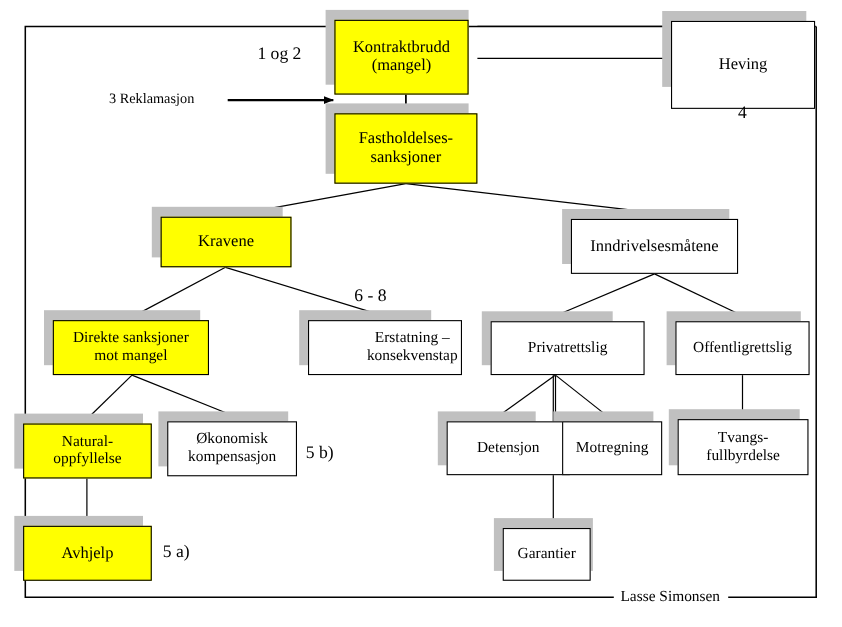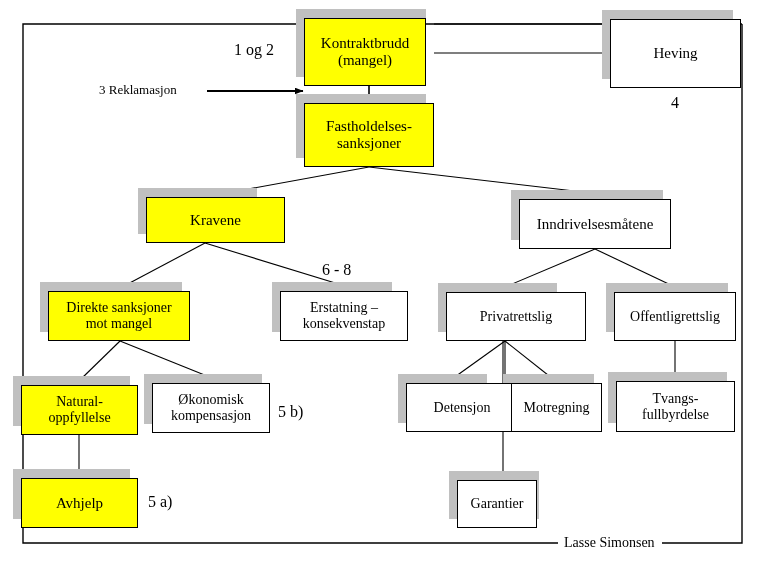--- a/index.html
+++ b/index.html
@@ -118,43 +118,43 @@
   <div class="shadow" style="left:503px; top:374px; width:91px;  height:49px;"></div>
   <div class="shadow" style="left:608px; top:372px; width:119px; height:51px;"></div>
   <div class="shadow" style="left:13px;  top:469px; width:117px; height:50px;"></div>
   <div class="shadow" style="left:449px; top:471px; width:90px;  height:48px;"></div>
 
   <div class="node yellow" style="left:304px; top:18px; width:122px; height:68px; font-size:15px;">
     <span class="node-label">Kontraktbrudd
 (mangel)</span>
   </div>
 
-  <div class="node white" style="left:610px; top:19px; width:131px; height:69px; font-size:15px;">
+  <div class="node white" style="left:610px; top:19px; width:131px; height:80px; font-size:15px;">
     <span class="node-label">Heving</span>
   </div>
 
   <div class="node yellow" style="left:304px; top:103px; width:130px; height:64px; font-size:15px;">
     <span class="node-label">Fastholdelses-
 sanksjoner</span>
   </div>
 
-  <div class="node yellow" style="left:146px; top:197px; width:139px; height:46px; font-size:15px;">
+  <div class="node yellow" style="left:146px; top:197px; width:119px; height:46px; font-size:15px;">
     <span class="node-label">Kravene</span>
   </div>
 
   <div class="node white" style="left:519px; top:199px; width:152px; height:50px; font-size:15px;text-align:right;">
     <span class="node-label">Inndrivelsesmåtene</span>
   </div>
 
   <div class="node yellow" style="left:48px; top:291px; width:142px; height:50px; font-size:14px;">
     <span class="node-label">Direkte sanksjoner
 mot mangel</span>
   </div>
 
-  <div class="node white" style="left:280px; top:291px; width:128px; height:50px; font-size:14px;">
+  <div class="node white" style="left:280px; top:291px; width:140px; height:50px; font-size:14px;justify-content:flex-end;">
     <span class="node-label">Erstatning –
 konsekvenstap</span>
   </div>
 
   <div class="node white" style="left:446px; top:292px; width:140px; height:49px; font-size:14px;">
     <span class="node-label">Privatrettslig</span>
   </div>
 
   <div class="node white" style="left:614px; top:292px; width:122px; height:49px; font-size:14px;">
     <span class="node-label">Offentligrettslig</span>

